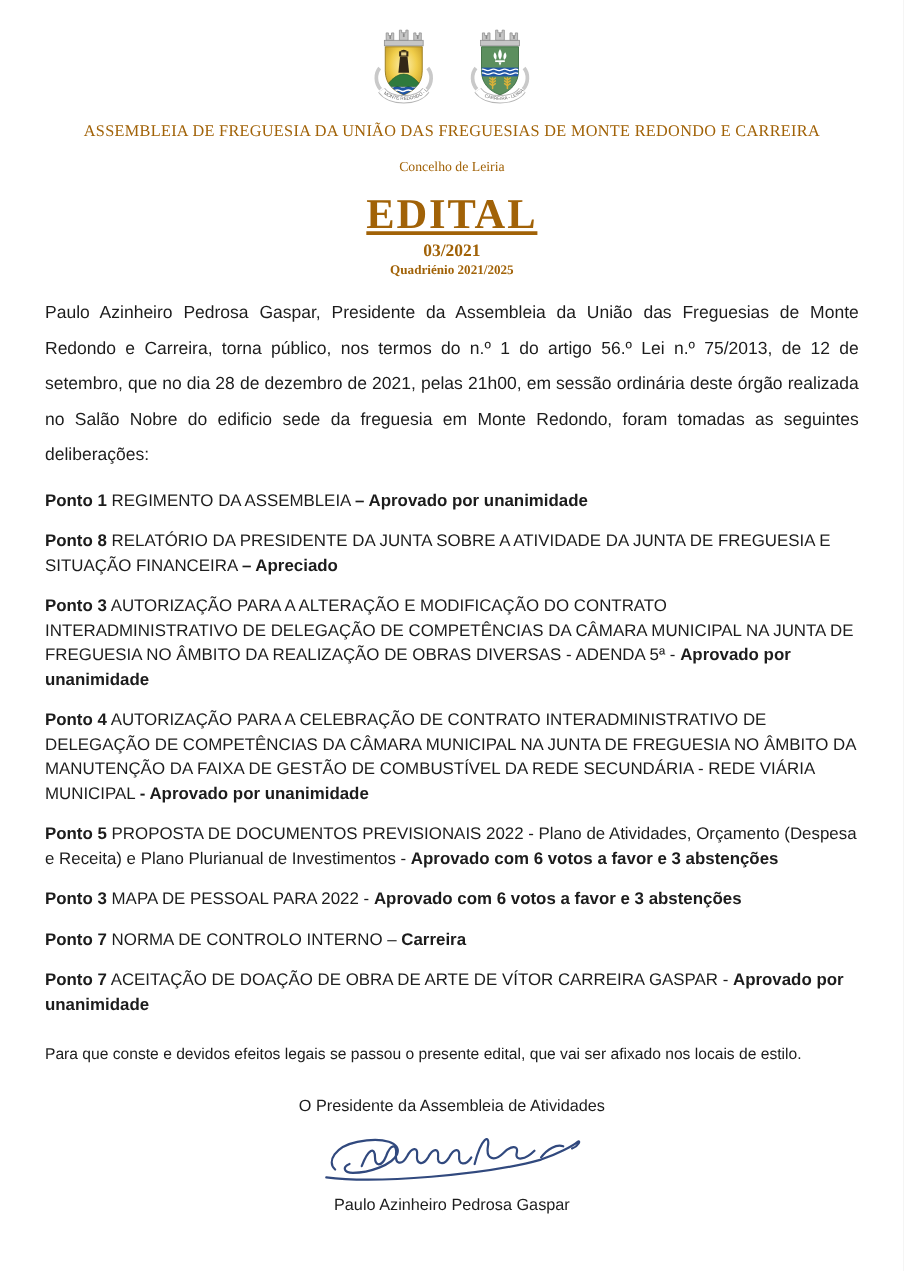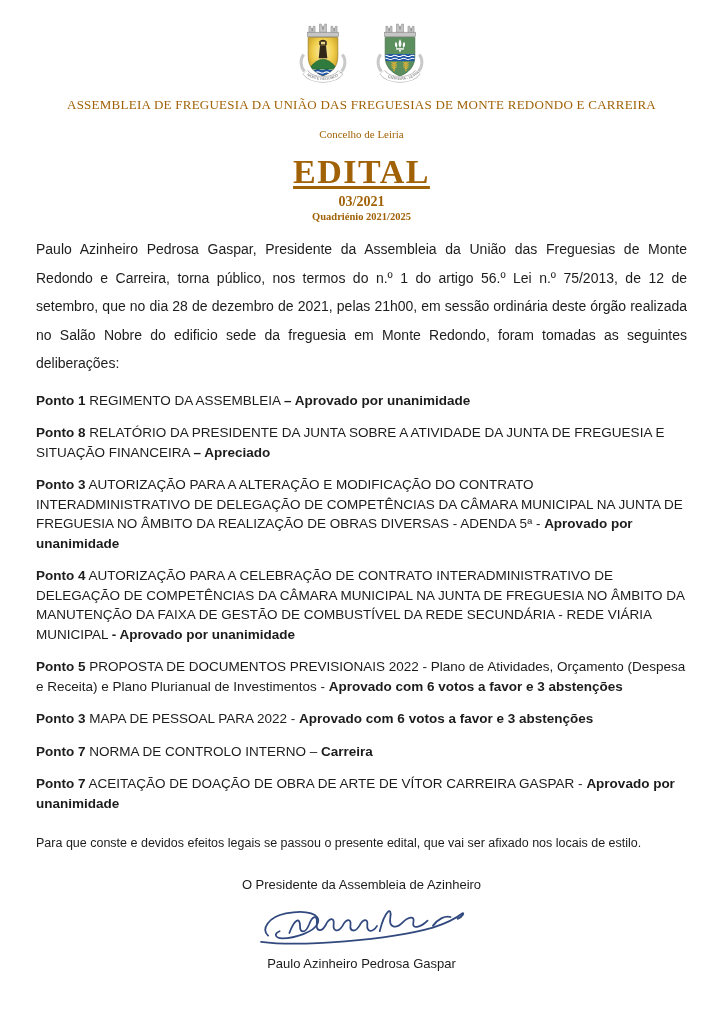--- a/index.html
+++ b/index.html
@@ -174,21 +174,21 @@
     </p>
     <p class="point">
       <b>Ponto 7</b><span> ACEITAÇÃO DE DOAÇÃO DE OBRA DE ARTE DE VÍTOR CARREIRA GASPAR - </span><b>Aprovado por unanimidade</b>
     </p>
 
     <div class="closing">
       <div class="closing-stmt">Para que conste e devidos efeitos legais se passou o presente edital, que vai ser afixado nos locais de estilo.</div>
     </div>
 
     <div class="sig-block">
-      <div class="sig-role">O Presidente da Assembleia de Azinheiro</div>
+      <div class="sig-role">O Presidente da Assembleia de Atividades</div>
       <svg class="sig-svg" width="256" height="62" viewBox="0 0 240 70" xmlns="http://www.w3.org/2000/svg">
         <g fill="none" stroke="#31497e" stroke-width="2" stroke-linecap="round" stroke-linejoin="round">
           <path d="M14,47 C6,40 14,26 34,22 C58,17 74,23 70,33 C66,43 44,50 30,50 C22,50 20,45 27,42"></path>
           <path d="M38,44 C44,28 50,26 50,36 C50,44 56,45 60,35 C64,24 70,23 69,33 C68,42 74,44 79,35 C83,27 89,26 88,34 C87,42 93,44 98,36 C102,28 108,27 107,35 C106,42 112,44 117,36 C121,28 127,27 126,35 C125,43 132,44 137,36"></path>
           <path d="M140,42 C146,18 154,14 152,26 C150,38 158,40 166,32 C172,26 180,24 178,32 C176,40 186,38 194,30"></path>
           <path d="M6,54 C50,60 150,52 200,38 C215,33 228,26 233,22 C236,20 234,26 228,28"></path>
           <path d="M200,36 C206,28 214,24 220,26"></path>
         </g>
       </svg>
       <div class="sig-name">Paulo Azinheiro Pedrosa Gaspar</div>

